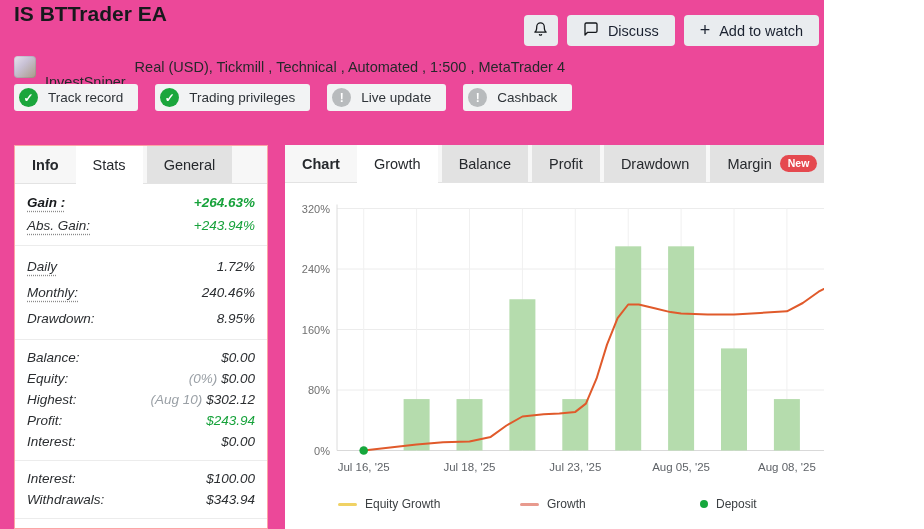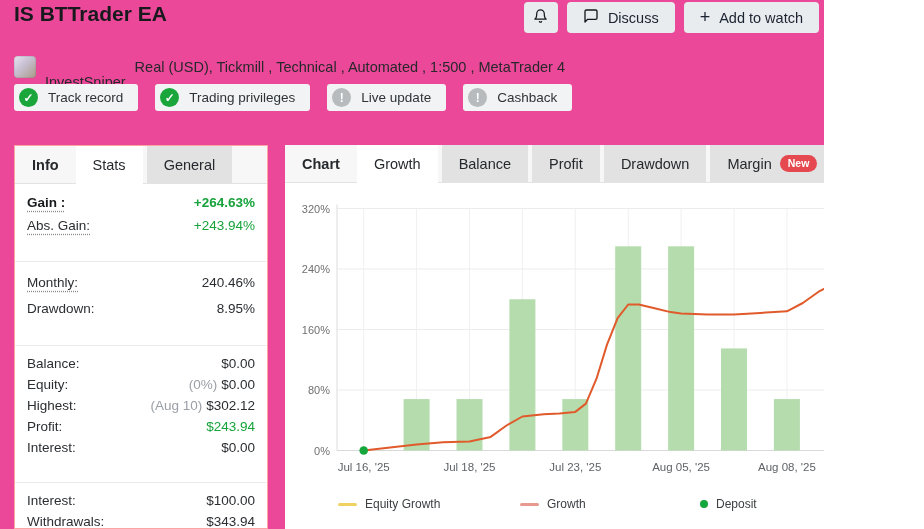--- a/index.html
+++ b/index.html
@@ -2,21 +2,21 @@
 <html><head>
 <meta charset="utf-8">
 <style>
   html,body{margin:0;padding:0;background:#fff;}
   .page{position:relative;width:824px;height:529px;background:#ec4899;overflow:hidden;
         font-family:"Liberation Sans",sans-serif;color:#1f1f1f;}
   svg{font-family:inherit;}
 
   
   .page-title{position:absolute;left:14px;top:2px;font-size:21px;font-weight:700;color:#17191c;}
-  .top-actions{position:absolute;top:2px;right:5px;display:flex;gap:9px;}
+  .top-actions{position:absolute;top:15px;right:5px;display:flex;gap:9px;}
   .btn{background:#e9ecef;border:none;border-radius:4px;height:31px;display:inline-flex;
        align-items:center;gap:9px;padding:0 16px;font-size:14.5px;color:#1b2230;cursor:pointer;
        font-family:inherit;white-space:nowrap;}
   .btn.icon-only{width:34px;padding:0;justify-content:center;}
   .plus{font-size:18px;font-weight:400;line-height:1;margin-top:-2px;}
 
   .account-row{position:absolute;left:14px;top:44px;display:flex;align-items:center;gap:9px;
                font-size:14.5px;color:#26282b;white-space:nowrap;}
   .avatar{width:22px;height:22px;border-radius:4px;flex:0 0 auto;
           background:linear-gradient(135deg,#e8e4ee 0%,#c9c2d6 40%,#a89a85 100%);
@@ -38,21 +38,21 @@
 
   .tabstrip{display:flex;align-items:stretch;background:#f7f7f7;border-bottom:1px solid #e3e3e3;height:38px;box-sizing:border-box;}
   .tab{display:flex;align-items:center;padding:0 17px;font-size:14.5px;color:#26292d;cursor:pointer;white-space:nowrap;}
   .tab.first{font-weight:700;}
   .tab.active{background:#fff;box-shadow:0 1px 0 #fff;}
   .tab.gray{background:#e2e2e2;margin-left:4px;}
   .new-pill{background:#e5494f;color:#fff;font-size:10.5px;font-weight:700;border-radius:10px;
             padding:3px 8px;margin-left:8px;line-height:1;}
 
   
-  .sgroup{padding:7px 12px 24px 12px;border-bottom:1px solid #ececec;}
+  .sgroup{padding:7px 12px 8px 12px;border-bottom:1px solid #ececec;font-style:italic;}
   .sgroup:last-child{border-bottom:none;}
   .srow{display:flex;justify-content:space-between;align-items:center;height:21px;
         font-size:13.5px;color:#2b2e31;}
   .sgroup.roomy .srow{height:26px;}
   .sgroup.top .srow{height:23px;}
   .slabel.dotted{text-decoration:underline dotted #8a8a8a;text-underline-offset:4px;}
   .slabel.bold{font-weight:700;color:#17191c;}
   .sval{color:#2b2e31;}
   .sval.green{color:#17a23b;}
   .sval.bold{font-weight:700;}
@@ -135,20 +135,24 @@
         <span class="slabel dotted bold">Gain :</span>
         <span class="sval green bold">+264.63%</span>
       </div>
       <div class="srow">
         <span class="slabel dotted">Abs. Gain:</span>
         <span class="sval green">+243.94%</span>
       </div>
     </div>
 
     <div class="sgroup roomy">
+      <div class="srow">
+        <span class="slabel dotted">Daily</span>
+        <span class="sval">1.72%</span>
+      </div>
       <div class="srow">
         <span class="slabel dotted">Monthly:</span>
         <span class="sval">240.46%</span>
       </div>
       <div class="srow">
         <span class="slabel">Drawdown:</span>
         <span class="sval">8.95%</span>
       </div>
     </div>
 

